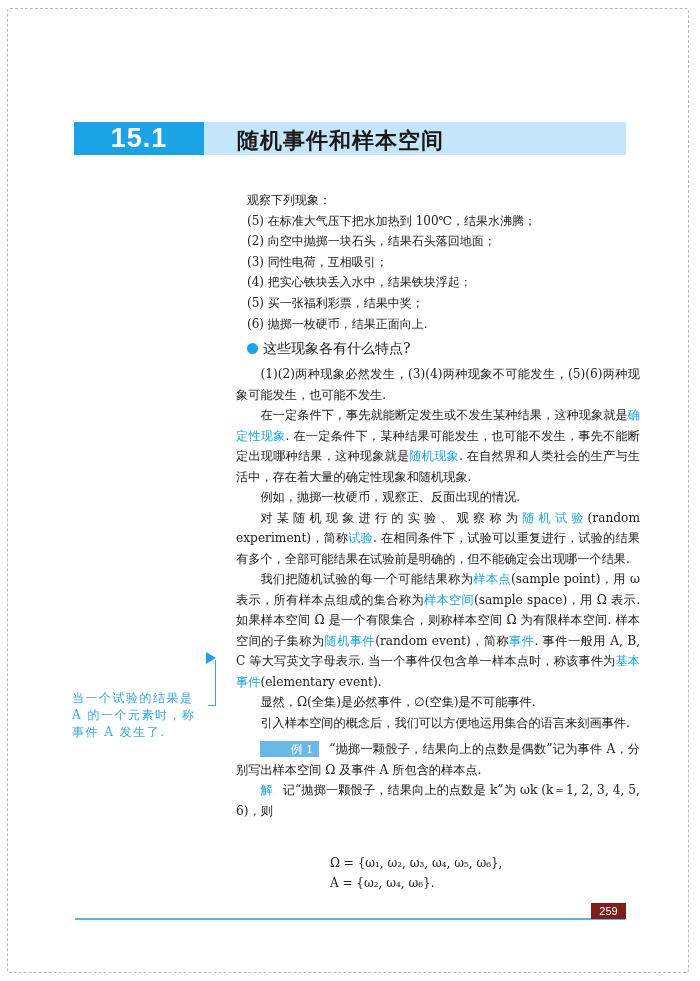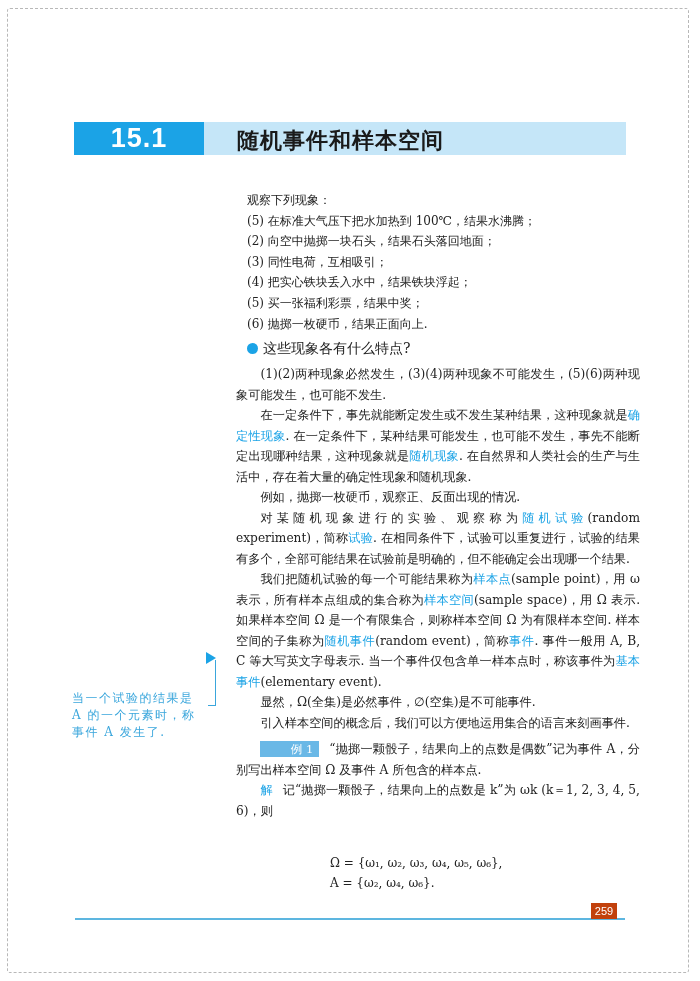--- a/index.html
+++ b/index.html
@@ -48,22 +48,22 @@
   .example-tag {
     display: inline-block; background: #6ab8e6; color: #fff; font-size: 11.5px;
     padding: 0 6px; line-height: 16px; margin-right: 10px;
   }
   .sol-label { color: #1ba3e6; margin-right: 10px; }
   .formula { position: absolute; left: 330px; font-size: 12px; line-height: 20px; white-space: nowrap; font-family: "DejaVu Serif", serif; }
   .footer-line {
     position: absolute; left: 75px; top: 918px; width: 550px; height: 2px; background: #5db6e0;
   }
   .page-num {
-    position: absolute; left: 591px; top: 903px; width: 26px; height: 16px;
-    background: #c2410c; color: #fff; font-family: "Liberation Sans", sans-serif;
+    position: absolute; left: 591px; top: 903px; width: 35px; height: 16px;
+    background: #7f1d1d; color: #fff; font-family: "Liberation Sans", sans-serif;
     font-size: 11px; line-height: 16px; text-align: center;
   }
 </style>
 </head>
 <body>
 
 <div class="frame"></div>
 
 <div class="header-bar"></div>
 <div class="header-num">15.1</div>

